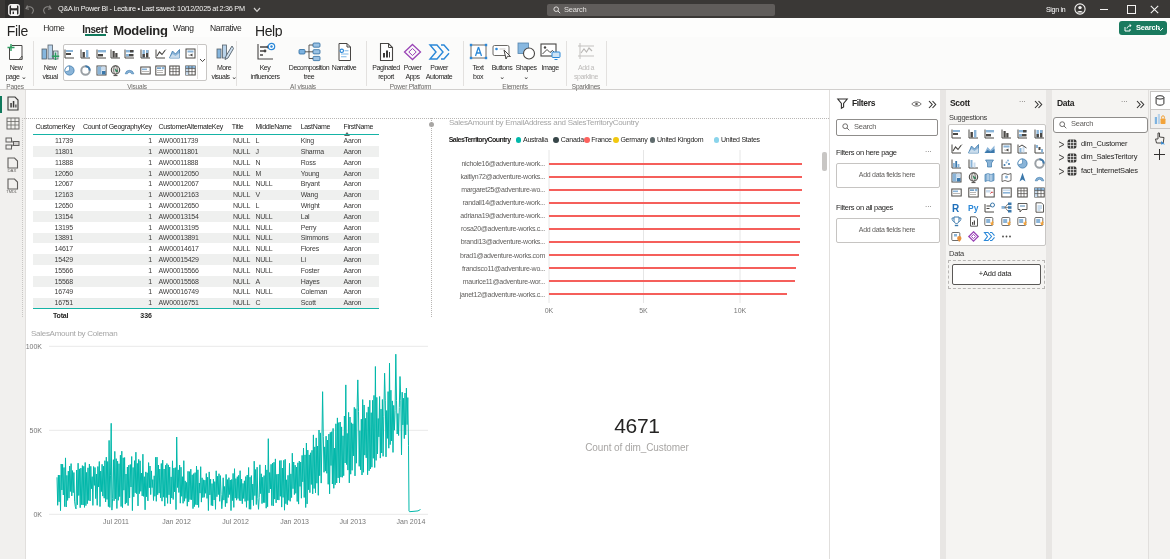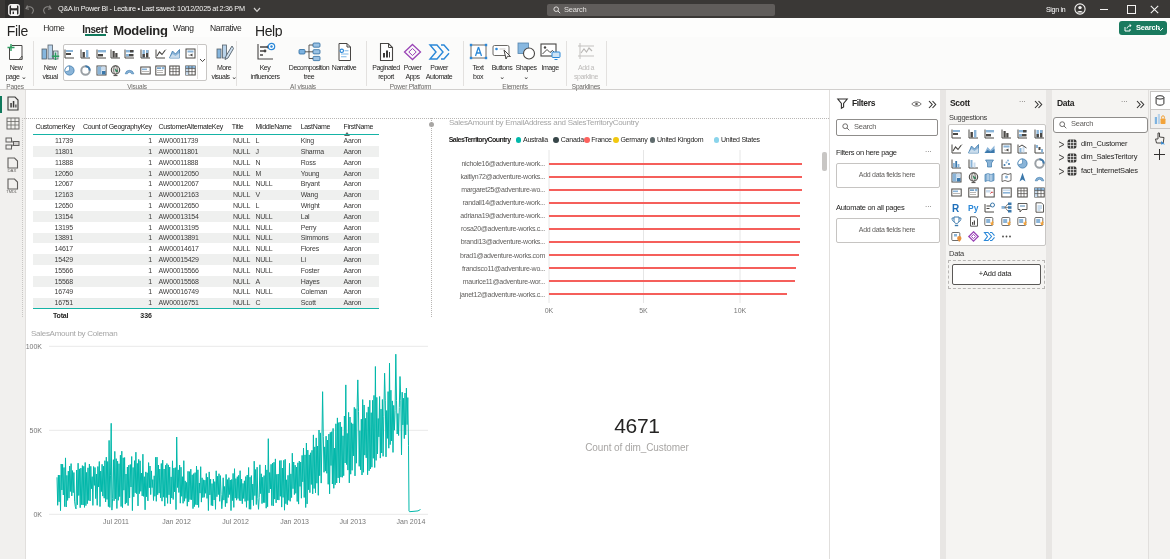--- a/index.html
+++ b/index.html
@@ -526,21 +526,21 @@
 <div class="a" style="left:836px;top:119px;width:100px;height:15px;background:#fff;border:1px solid #8f8d8b;border-radius:2px;"></div>
 <svg class="a" style="left:842px;top:123px" width="8" height="8" viewBox="0 0 8 8">
       <circle cx="3.2" cy="3.2" r="2.4" fill="none" stroke="#605e5c" stroke-width="0.9"></circle>
       <path d="M5 5 L7.3 7.3" stroke="#605e5c" stroke-width="0.9"></path>
     </svg>
 <div class="t" style="left:854px;top:122.5px;font-size:7.5px;color:#605e5c;font-weight:400;letter-spacing:-0.25px;">Search</div>
 <div class="t" style="left:836px;top:149px;font-size:7.5px;color:#252423;font-weight:400;letter-spacing:-0.3px;">Filters on here page</div>
 <div class="t" style="left:925px;top:146px;font-size:8px;color:#605e5c;font-weight:400;">...</div>
 <div class="a" style="left:836px;top:163px;width:102px;height:23px;background:#fff;border:1px solid #c6c4c2;border-radius:2px;"></div>
 <div class="t" style="left:887px;top:170.5px;font-size:7px;color:#605e5c;font-weight:400;letter-spacing:-0.3px;transform:translateX(-50%);">Add data fields here</div>
-<div class="t" style="left:836px;top:204px;font-size:7.5px;color:#252423;font-weight:400;letter-spacing:-0.3px;">Automate on all pages</div>
+<div class="t" style="left:836px;top:204px;font-size:7.5px;color:#252423;font-weight:400;letter-spacing:-0.3px;">Filters on all pages</div>
 <div class="t" style="left:925px;top:201px;font-size:8px;color:#605e5c;font-weight:400;">...</div>
 <div class="a" style="left:836px;top:218px;width:102px;height:23px;background:#fff;border:1px solid #c6c4c2;border-radius:2px;"></div>
 <div class="t" style="left:887px;top:225.5px;font-size:7px;color:#605e5c;font-weight:400;letter-spacing:-0.3px;transform:translateX(-50%);">Add data fields here</div>
 <div class="t" style="left:950px;top:99px;font-size:8.5px;color:#252423;font-weight:700;letter-spacing:-0.3px;">Scott</div>
 <div class="t" style="left:1019px;top:96px;font-size:8px;color:#605e5c;font-weight:400;">...</div>
 <svg class="a" style="left:1034px;top:99.5px" width="9" height="9" viewBox="0 0 9 9">
 <path d="M1 1 L4.2 4.5 L1 8 M4.5 1 L7.7 4.5 L4.5 8" fill="none" stroke="#323130" stroke-width="1.1"></path>
     </svg>
 <div class="t" style="left:949px;top:114px;font-size:7.5px;color:#3b3a39;font-weight:400;letter-spacing:-0.3px;">Suggestions</div>
 <div class="a" style="left:948px;top:124px;width:96px;height:120px;background:#fff;border:1px solid #c8c6c4;border-radius:2px;"></div>

